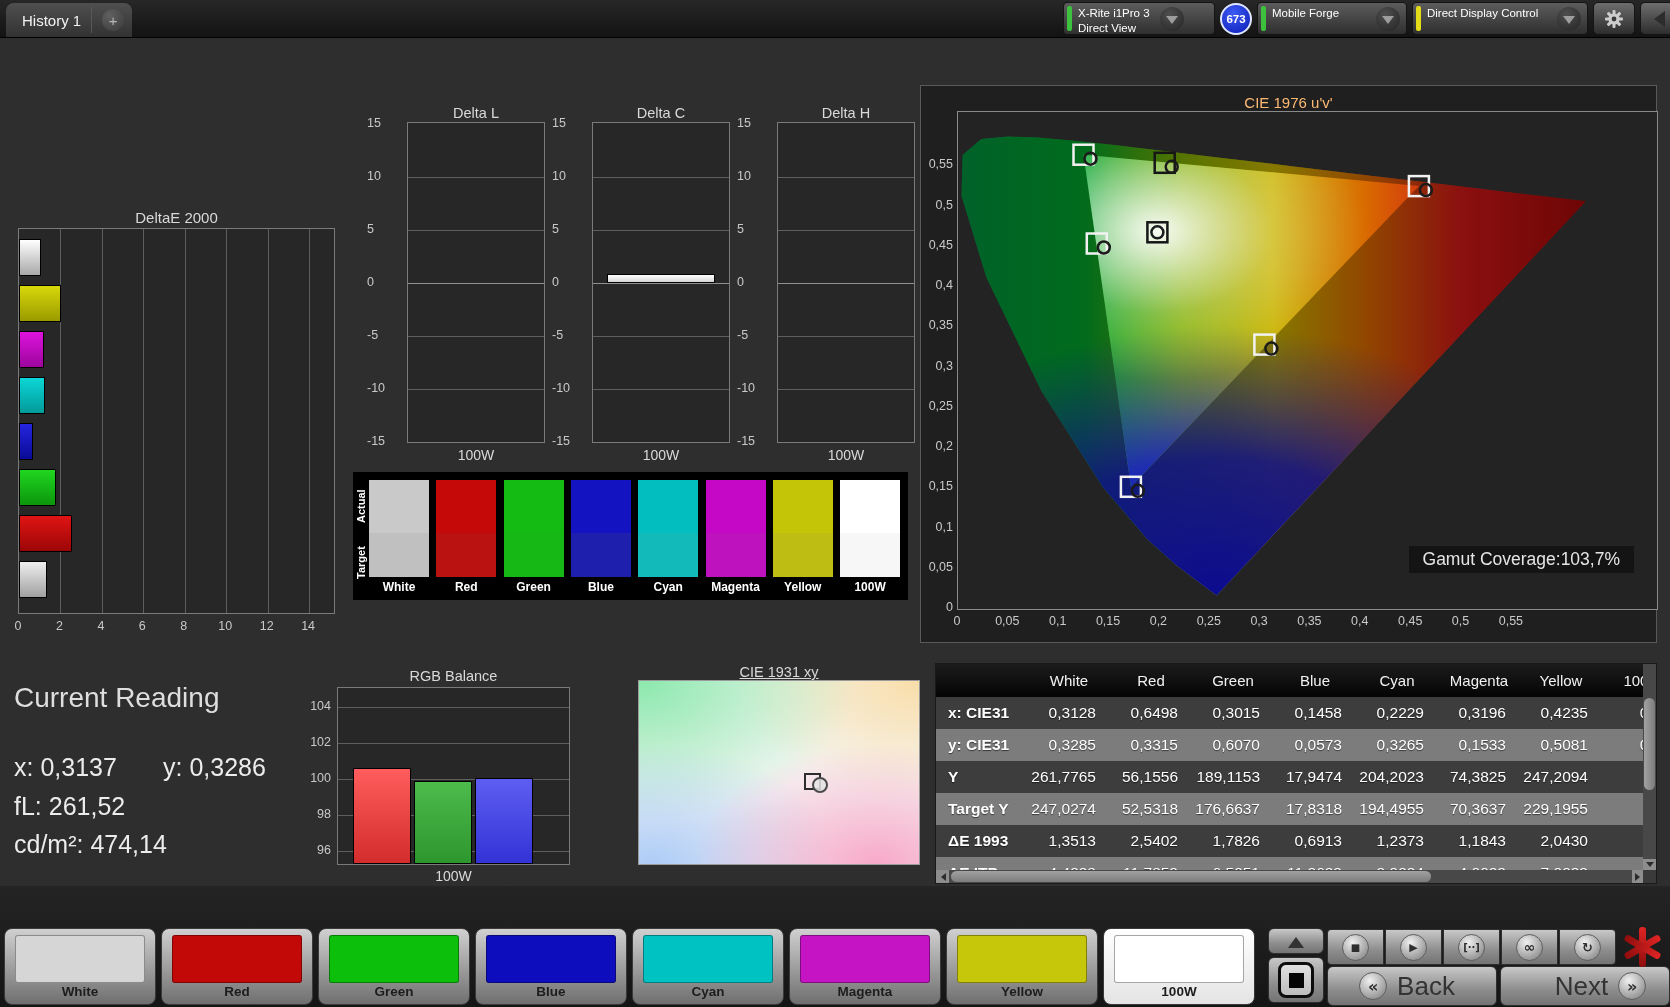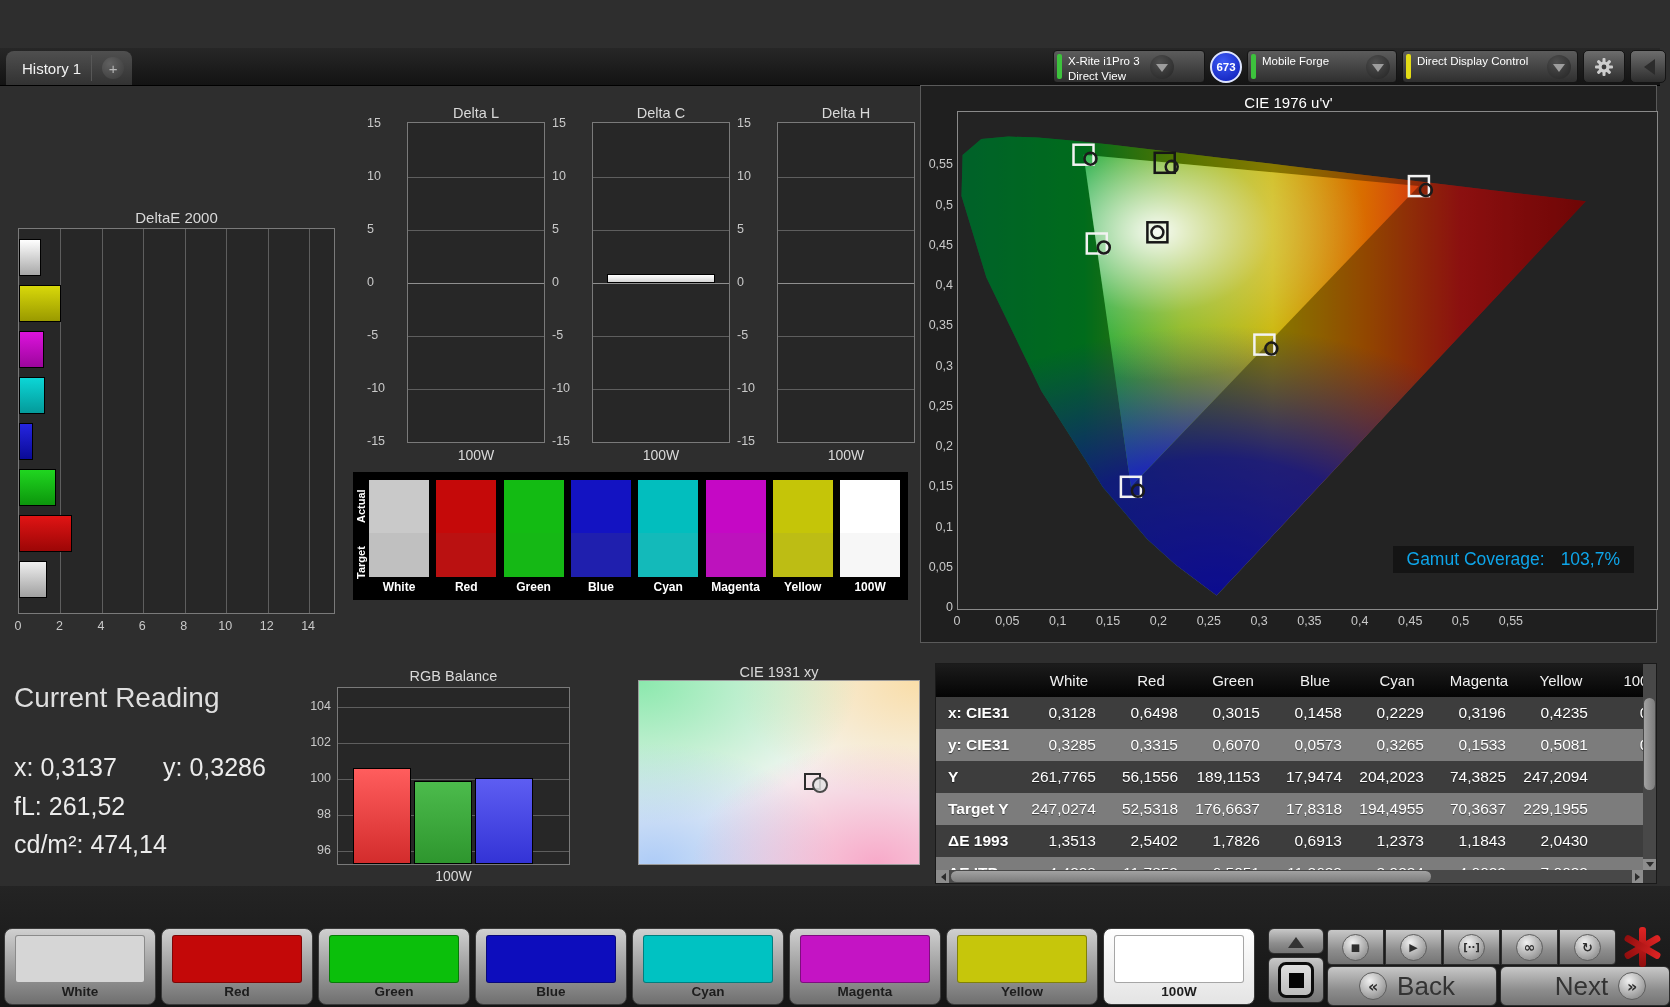--- a/index.html
+++ b/index.html
@@ -1,21 +1,21 @@
 <!DOCTYPE html>
 <html><head>
 <meta charset="utf-8">
 <style>
   html,body{margin:0;padding:0;background:#2e2e2e;}
   #app{position:relative;width:1670px;height:1007px;overflow:hidden;background:#2e2e2e;
        font-family:"Liberation Sans",sans-serif;color:#ddd;}
   .glyph{font-family:"DejaVu Sans",sans-serif;}
 
   
-  .topbar{position:absolute;left:0;top:0;right:10px;height:37px;background:linear-gradient(#272727,#131313);border-bottom:1px solid #000;margin-top:48px;}
+  .topbar{position:absolute;left:0;top:0;right:0;height:37px;background:linear-gradient(#272727,#131313);border-bottom:1px solid #000;}
   .tabgroup{position:absolute;left:6px;top:3px;height:34px;background:linear-gradient(#4f4f4f,#323232);
             border-radius:8px 8px 0 0;display:flex;align-items:center;padding:0 8px 0 16px;gap:10px;}
   .tablabel{font-size:15px;color:#f2f2f2;}
   .tabdiv{width:1px;height:26px;background:#575757;}
   .addtab{width:22px;height:22px;border-radius:50%;background:radial-gradient(circle at 35% 30%,#606060,#3a3a3a);
           color:#b8b8b8;font-size:15px;display:flex;align-items:center;justify-content:center;}
   .topright{position:absolute;right:-6px;top:2px;display:flex;gap:5px;align-items:center;}
   .drop{position:relative;height:33px;background:linear-gradient(#5c5c5c,#2f2f2f);border:1px solid #141414;
         border-radius:4px;display:flex;align-items:flex-start;padding:3px 6px 2px 14px;box-sizing:border-box;}
   .stripe{position:absolute;left:3px;top:3px;bottom:3px;width:5px;border-radius:2px;}
@@ -59,40 +59,40 @@
           font-size:11px;font-weight:bold;color:#fff;text-align:center;}
   .switem{position:absolute;top:8px;width:60px;}
   .sw2{height:97px;}
   .swa{height:53px;}
   .swt{height:44px;}
   .swlb{margin-top:3px;text-align:center;font-size:12px;font-weight:bold;color:#fff;}
 
   
   #cie-panel{position:absolute;left:920px;top:85px;width:737px;height:558px;background:#1f1f1f;
              border:1px solid #5a5a5a;box-sizing:border-box;}
-  .ptitle{position:absolute;top:8px;left:0;right:0;text-align:center;font-size:15px;color:#ffffff;}
+  .ptitle{position:absolute;top:8px;left:0;right:0;text-align:center;font-size:15px;color:#fdba74;}
   #cie-svg{position:absolute;left:36px;top:25px;border:1px solid #8a8a8a;background:#232323;}
   .cyt{left:2px;width:30px;text-align:right;}
   .cxt{transform:translateX(-50%);top:528px;}
   .coverage{position:absolute;right:22px;top:460px;background:rgba(10,10,10,.55);padding:3px 14px;
-            font-size:17.5px;color:#0ea5e9;display:flex;gap:16px;}
+            font-size:17.5px;color:#e5e5e5;display:flex;}
 
   
   #reading-title{position:absolute;left:14px;top:682px;font-size:28px;color:#dedede;}
   .reading{position:absolute;font-size:25px;color:#ececec;}
 
   
   #rgb-chart{position:absolute;left:337px;top:668px;width:233px;}
   #rgb-plot{position:absolute;top:19px;left:0;width:233px;height:178px;}
   #rgb-xlabel{position:absolute;top:200px;left:0;width:233px;text-align:center;font-size:14px;color:#d9d9d9;}
   #rgb-title{left:0;top:0;width:233px;font-size:14.5px;}
 
   
   #cie31{position:absolute;left:638px;top:664px;width:282px;}
-  #cie31-title{left:0;top:0;width:282px;font-size:14.5px;}
+  #cie31-title{left:0;top:0;width:282px;font-size:14.5px;text-decoration:underline;}
   #cie31-plot{position:absolute;top:16px;left:0;width:282px;height:185px;border:1px solid #9a9a9a;box-sizing:border-box;
       background:
         radial-gradient(120% 120% at 85% 100%, rgba(248,150,190,.8), rgba(248,150,190,0) 55%),
         radial-gradient(120% 120% at 5% 100%, rgba(150,190,248,.75), rgba(150,190,248,0) 55%),
         radial-gradient(130% 130% at 0% 0%, rgba(120,230,160,.85), rgba(120,230,160,0) 60%),
         radial-gradient(120% 120% at 100% 0%, rgba(250,215,150,.8), rgba(250,215,150,0) 55%),
         #f5f6f4;}
   .c31sq{position:absolute;width:13px;height:13px;border:2px solid #2d2d2d;}
   .c31ci{position:absolute;width:12px;height:12px;border:2px solid #4a4a4a;border-radius:50%;background:rgba(228,228,228,.85);}
 

